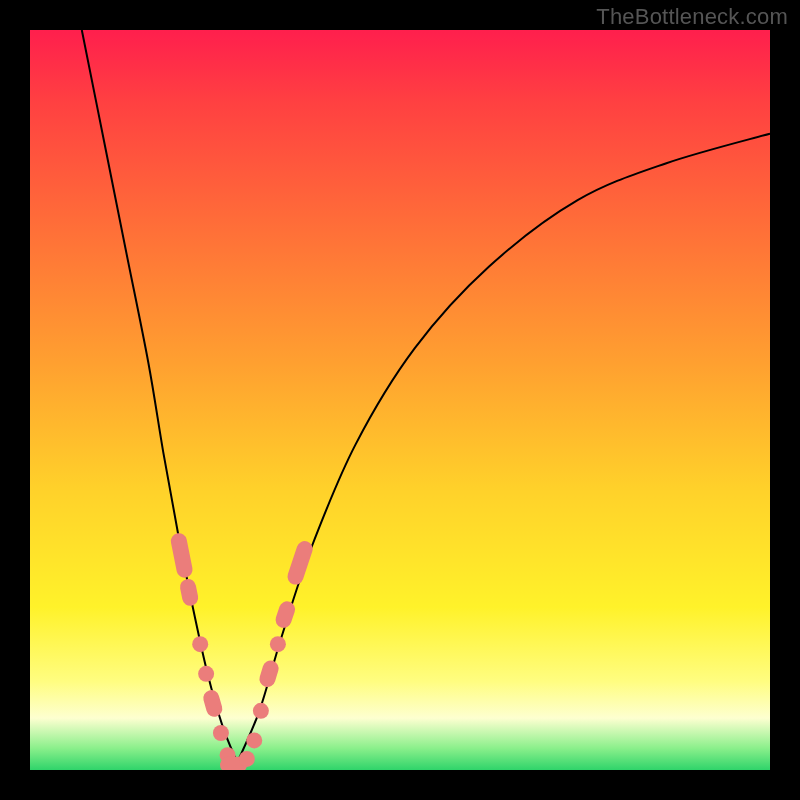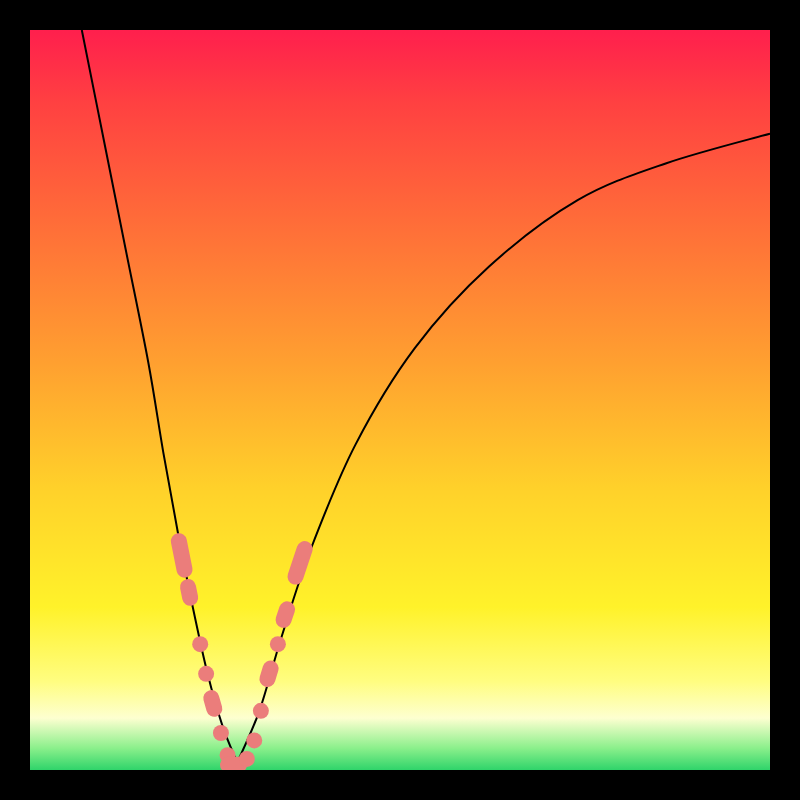--- a/index.html
+++ b/index.html
@@ -73,20 +73,21 @@
   }
   .bead {
     fill: #eb7d7b; 
   }
 </style>
 </head>
 <body>
 
 <div class="frame">
 
+  <div class="watermark">TheBottleneck.com</div>
 
   <div class="plot-area">
     <div class="bg-gradient"></div>
 
     <svg class="curves" viewBox="0 0 740 740" preserveAspectRatio="none">
       <path id="left-curve-path" class="curve" d="M 51.800000000000004,0 C 55.5,18.5 66.6,74 74,111 C 81.4,148 88.8,185 96.2,222 C 103.60000000000001,259 112.23333333333335,299.69999999999993 118.4,332.99999999999994 C 124.56666666666666,366.29999999999995 128.26666666666665,393.43333333333334 133.2,421.8 C 138.13333333333333,450.1666666666667 143.06666666666666,477.29999999999995 148,503.2 C 152.93333333333334,529.1 157.86666666666667,553.7666666666668 162.8,577.2 C 167.73333333333335,600.6333333333333 172.66666666666666,624.0666666666666 177.6,643.8 C 182.53333333333333,663.5333333333333 187.46666666666667,680.8 192.4,695.6 C 197.33333333333334,710.4000000000001 204.73333333333335,726.4333333333334 207.20000000000002,732.6"></path>
       <path id="right-curve-path" class="curve" d="M 207.20000000000002,732.6 C 210.9,723.9666666666667 222,701.7666666666667 229.4,680.8 C 236.8,659.8333333333333 242.9666666666667,633.9333333333333 251.60000000000002,606.8 C 260.23333333333335,579.6666666666666 268.8666666666667,550.0666666666666 281.2,518 C 293.5333333333333,485.93333333333334 308.33333333333337,447.7 325.6,414.4 C 342.8666666666667,381.09999999999997 362.6,347.80000000000007 384.8,318.20000000000005 C 407,288.6 431.6666666666667,261.46666666666664 458.8,236.79999999999995 C 485.93333333333334,212.13333333333327 518,187.46666666666658 547.6,170.19999999999993 C 577.2,152.93333333333328 604.3333333333333,144.30000000000004 636.4,133.20000000000005 C 668.4666666666667,122.10000000000007 722.7333333333333,108.53333333333336 740,103.60000000000002"></path>
       <g id="beads">
           <rect x="-22.5" y="-8" width="45" height="16" rx="8" ry="8" class="bead" fill="#eb7d7b" transform="translate(151.7,525.4) rotate(78.69006752597979)"></rect>
           <rect x="-13.5" y="-8" width="27" height="16" rx="8" ry="8" class="bead" fill="#eb7d7b" transform="translate(159.1,562.4) rotate(78.69006752597979)"></rect>

